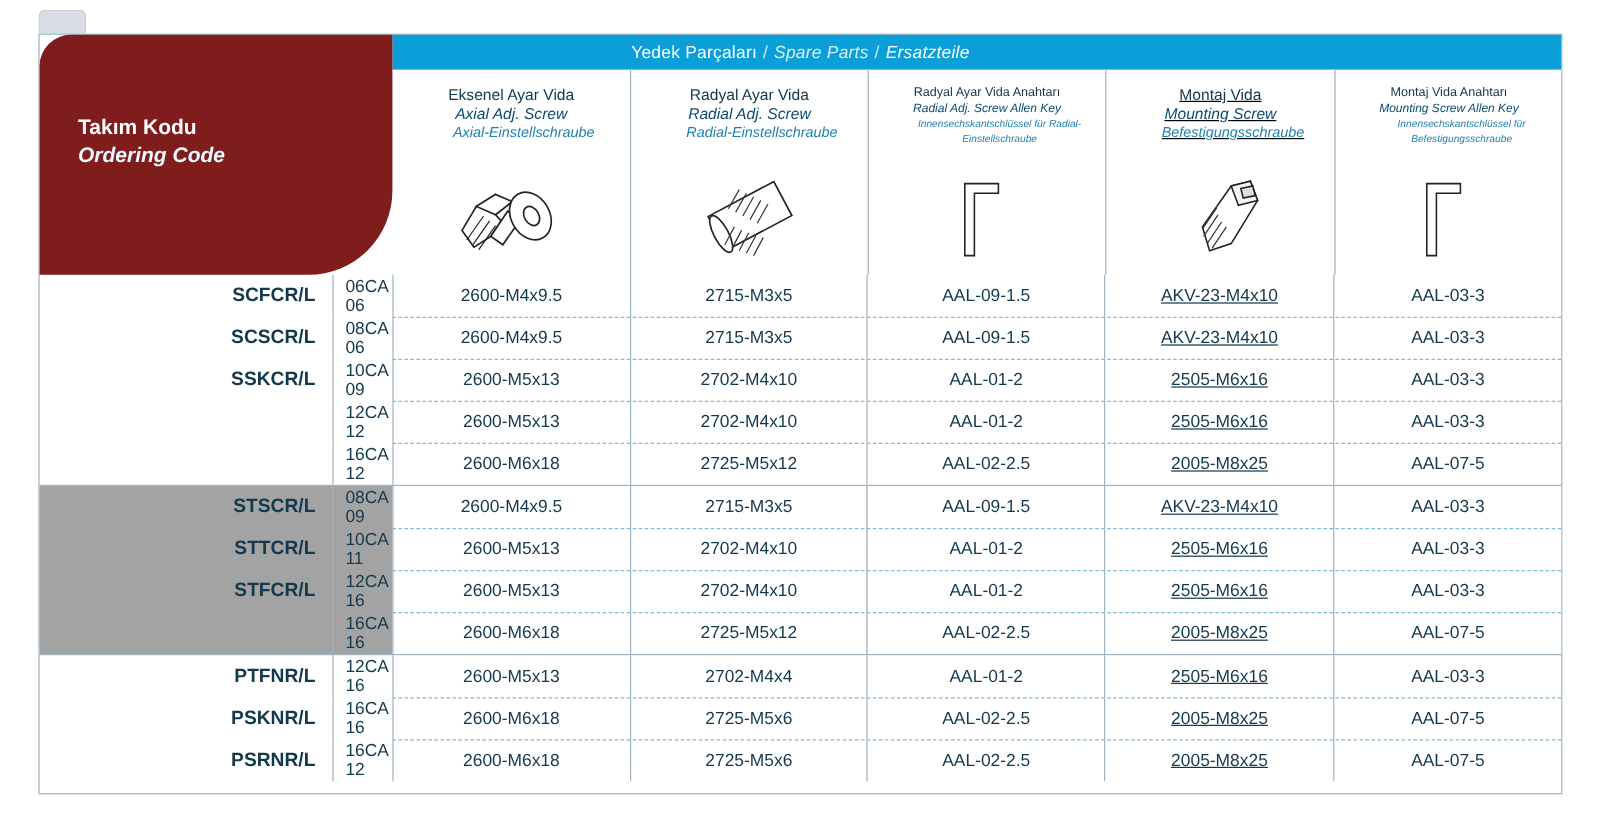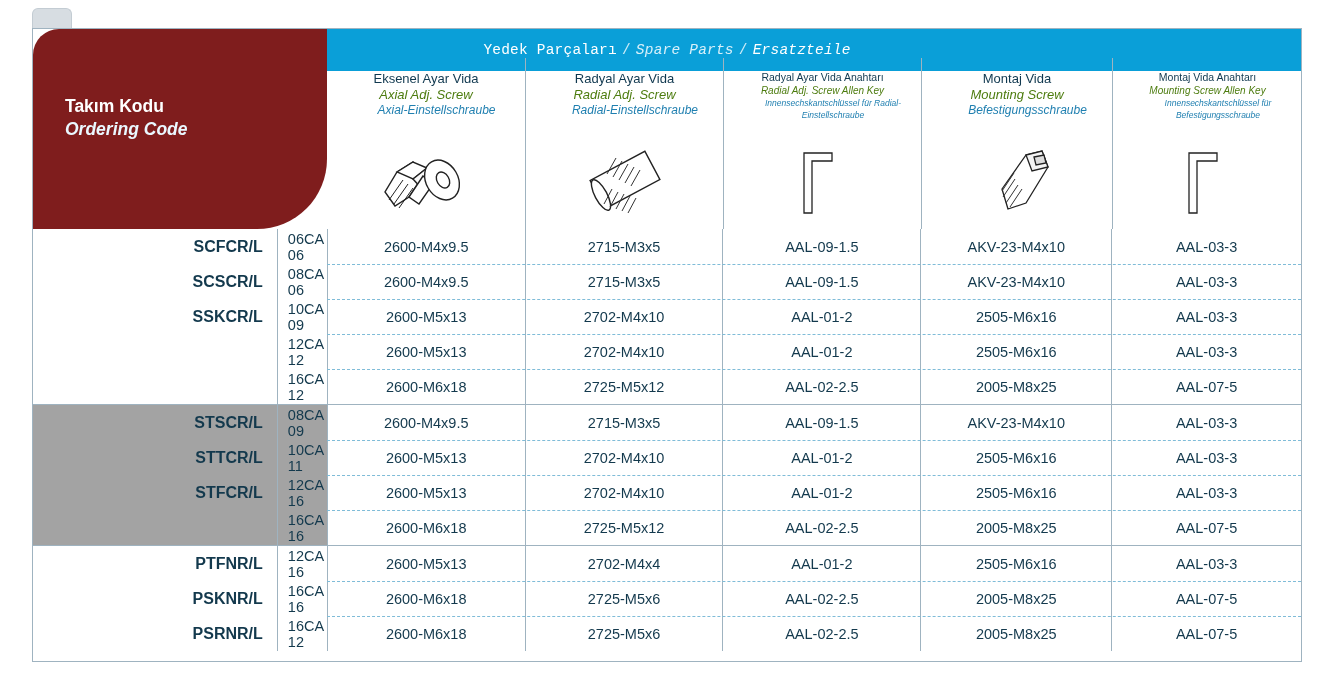--- a/index.html
+++ b/index.html
@@ -44,29 +44,28 @@
     box-sizing: border-box;
     background: #ffffff;
   }
 
   
   .band {
     position: absolute;
     left: 0;
     top: 0;
     width: 100%;
-    height: 42px;
+    height: 29px;
     background: #0a9fd8;
     color: #ffffff;
     font-size: 14.5px;
     display: flex;
     align-items: center;
     justify-content: center;
     letter-spacing: .2px;
-    font-family: Liberation Mono, monospace;
   }
   .band .sep { margin: 0 5px; color: #cdecf8; }
   .band .ital { font-style: italic; color: #d8f0fa; }
   .band .ital2 { font-style: italic; color: #ffffff; }
 
   
   .band-left-cover {
     position: absolute;
     left: 0;
     top: 0;
@@ -125,21 +124,21 @@
     padding-top: 13px;
   }
   .colhead:first-child { border-left: none; }
   .ch-t1 {
     font-size: 13px;
     color: #10384f;
     line-height: 16px;
   }
   .ch-t2 {
     font-size: 13px;
-    color: #4d7c0f;
+    color: #0c4a6e;
     font-style: italic;
     line-height: 16px;
   }
   .ch-t3 {
     font-size: 12px;
     color: #1f7fb0;
     font-style: italic;
     line-height: 15px;
     padding-left: 21px;
   }
@@ -214,21 +213,21 @@
     border-top: 1px solid #9fb3c0;
     height: 0;
   }
 
   
   .w-code { width: 244px; }
   .w-size { width: 50px; }
   .w-1 { width: 198px; }
   .w-2 { width: 198px; }
   .w-3 { width: 198px; }
-  .w-4 { width: 191px; }
+  .w-4 { width: 191px; text-decoration: underline; }
   .w-5 { width: 190px; }
 </style>
 </head>
 <body>
 
 <div class="page">
 
   <div class="corner-tab"></div>
 
   <div class="frame">

